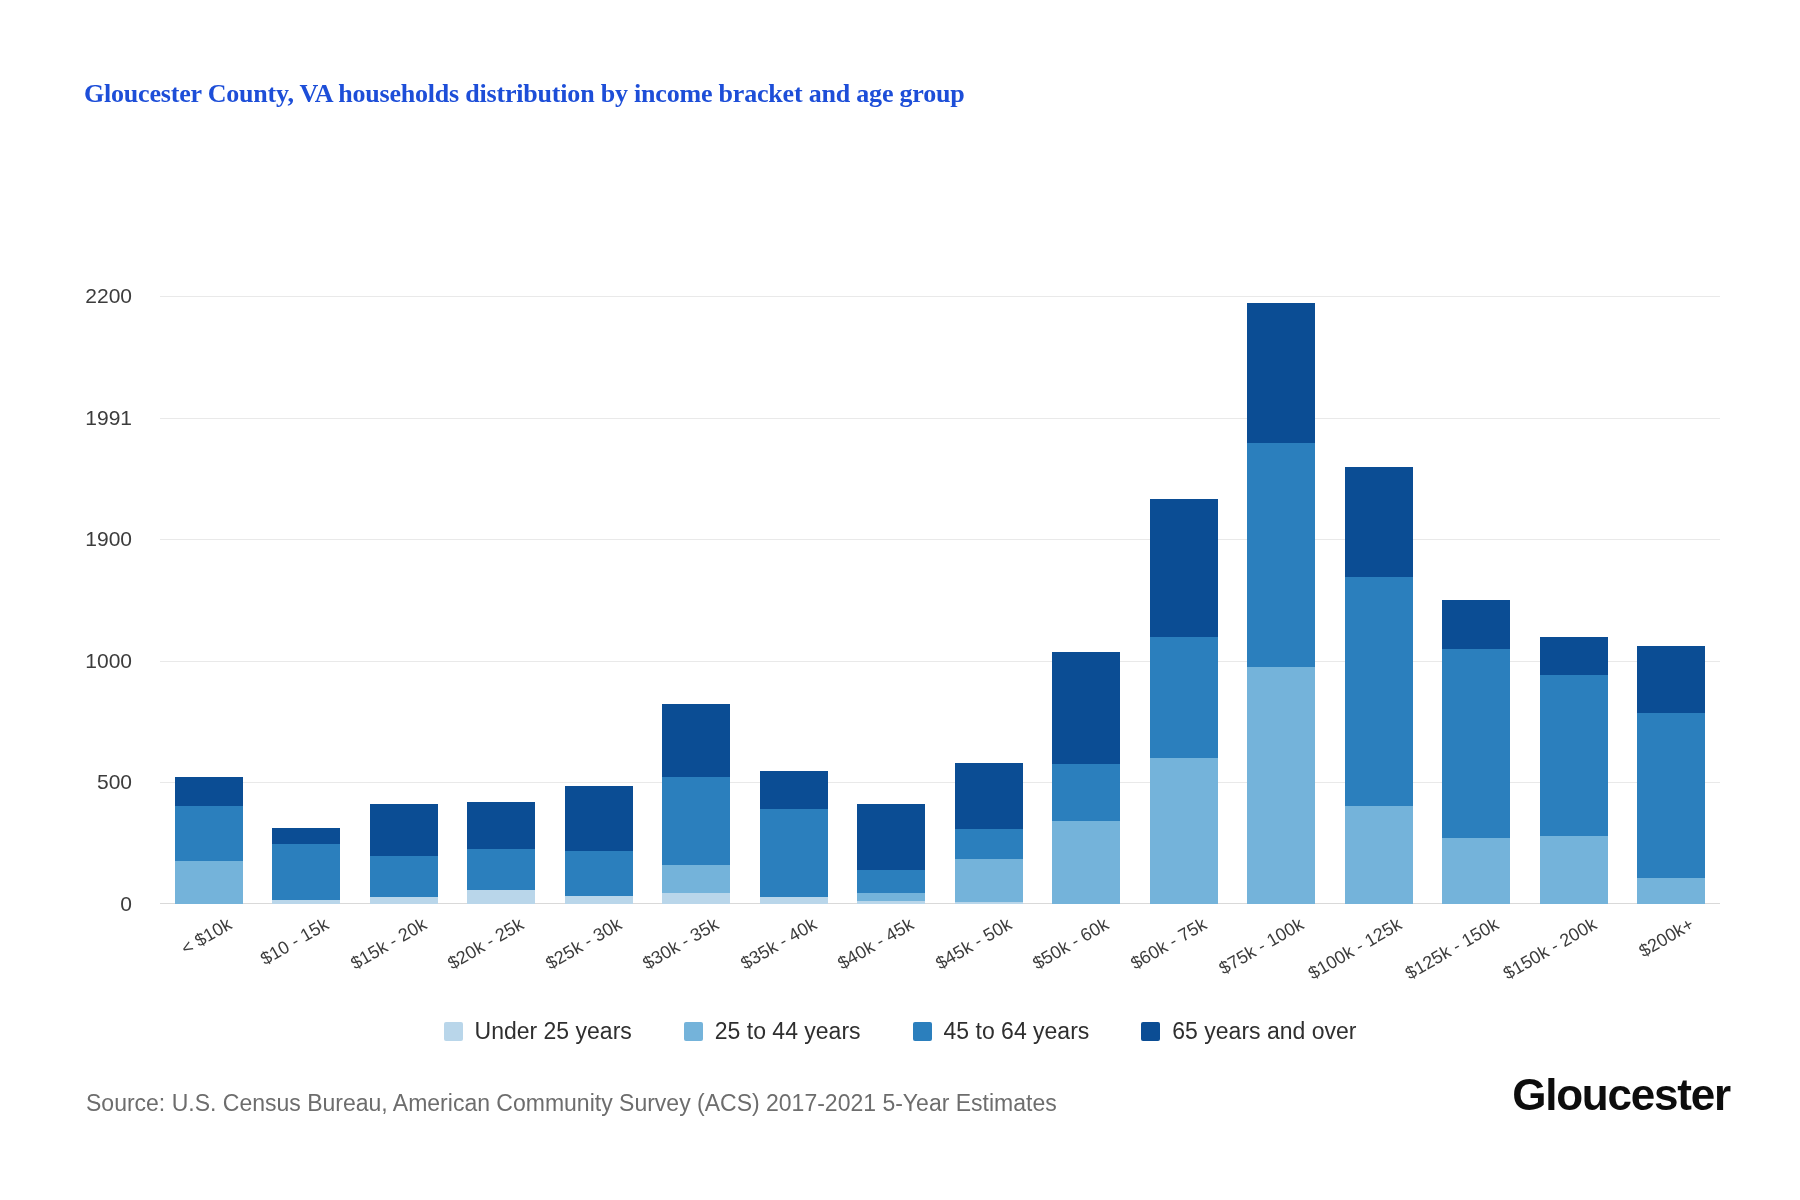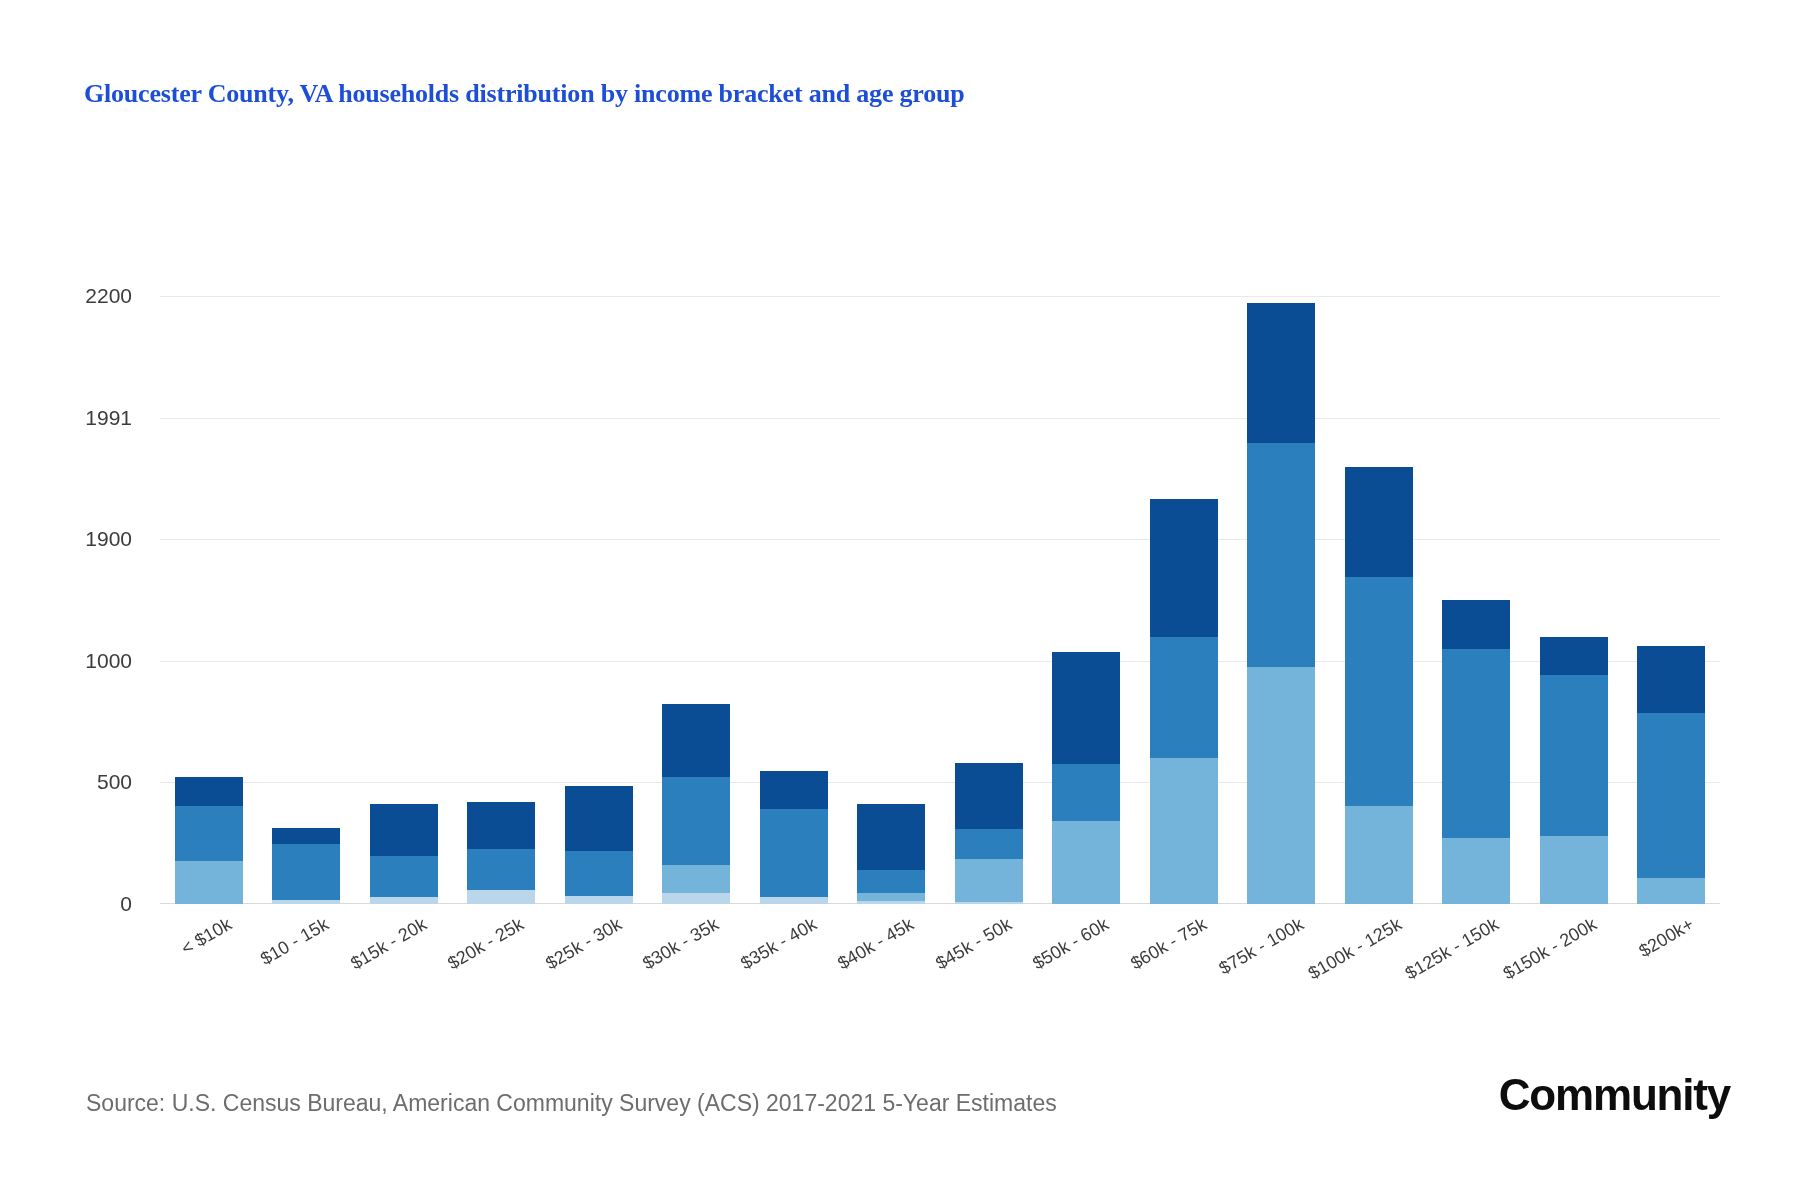--- a/index.html
+++ b/index.html
@@ -318,17 +318,35 @@
       <div class="xlabel" style="left: 844.75px;">$45k - 50k</div>
       <div class="xlabel" style="left: 942.25px;">$50k - 60k</div>
       <div class="xlabel" style="left: 1039.75px;">$60k - 75k</div>
       <div class="xlabel" style="left: 1137.25px;">$75k - 100k</div>
       <div class="xlabel" style="left: 1234.75px;">$100k - 125k</div>
       <div class="xlabel" style="left: 1332.25px;">$125k - 150k</div>
       <div class="xlabel" style="left: 1429.75px;">$150k - 200k</div>
       <div class="xlabel" style="left: 1527.25px;">$200k+</div>
     </div>
 
+  <div class="legend" id="legend">
+      <div class="legend-item">
+        <span class="legend-swatch" style="background: rgb(185, 214, 234);"></span>
+        <span class="legend-text">Under 25 years</span>
+      </div>
+      <div class="legend-item">
+        <span class="legend-swatch" style="background: rgb(116, 179, 218);"></span>
+        <span class="legend-text">25 to 44 years</span>
+      </div>
+      <div class="legend-item">
+        <span class="legend-swatch" style="background: rgb(43, 127, 189);"></span>
+        <span class="legend-text">45 to 64 years</span>
+      </div>
+      <div class="legend-item">
+        <span class="legend-swatch" style="background: rgb(11, 77, 148);"></span>
+        <span class="legend-text">65 years and over</span>
+      </div>
+    </div>
 
   <div class="source">Source: U.S. Census Bureau, American Community Survey (ACS) 2017-2021 5-Year Estimates</div>
-  <div class="brand">Community</div>
+  <div class="brand">Gloucester</div>
 
 </div>
 
 </body></html>

